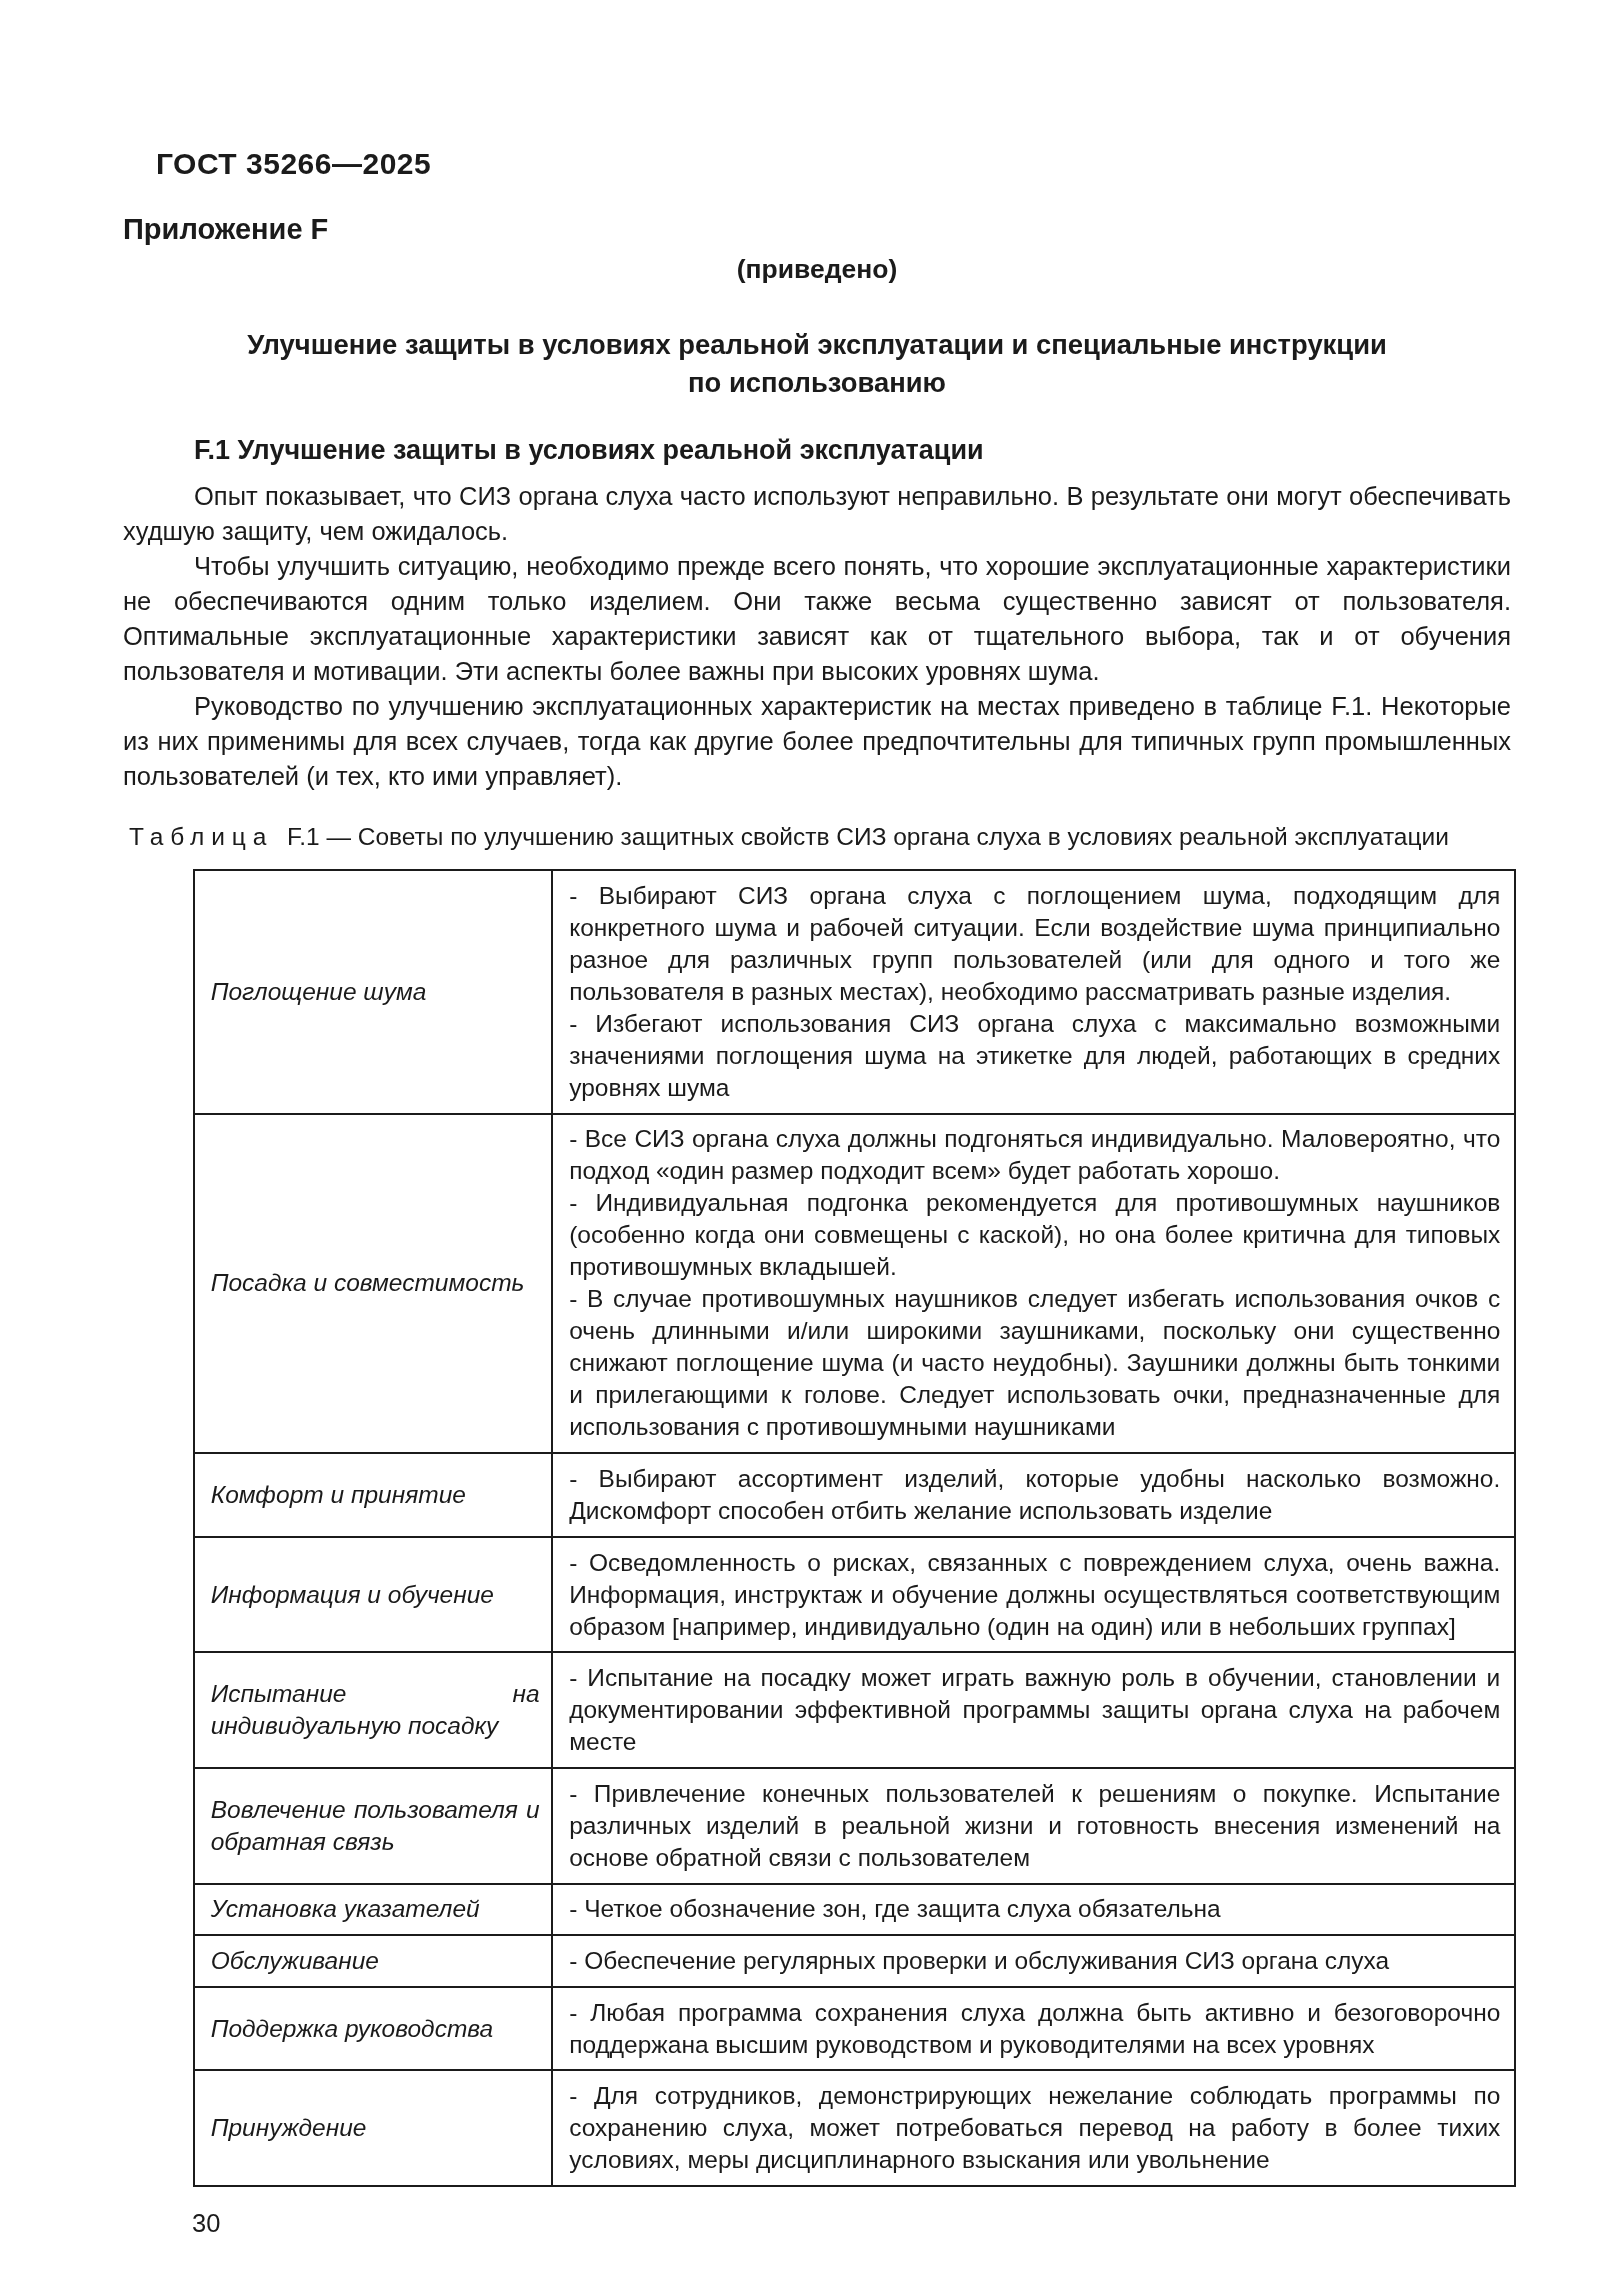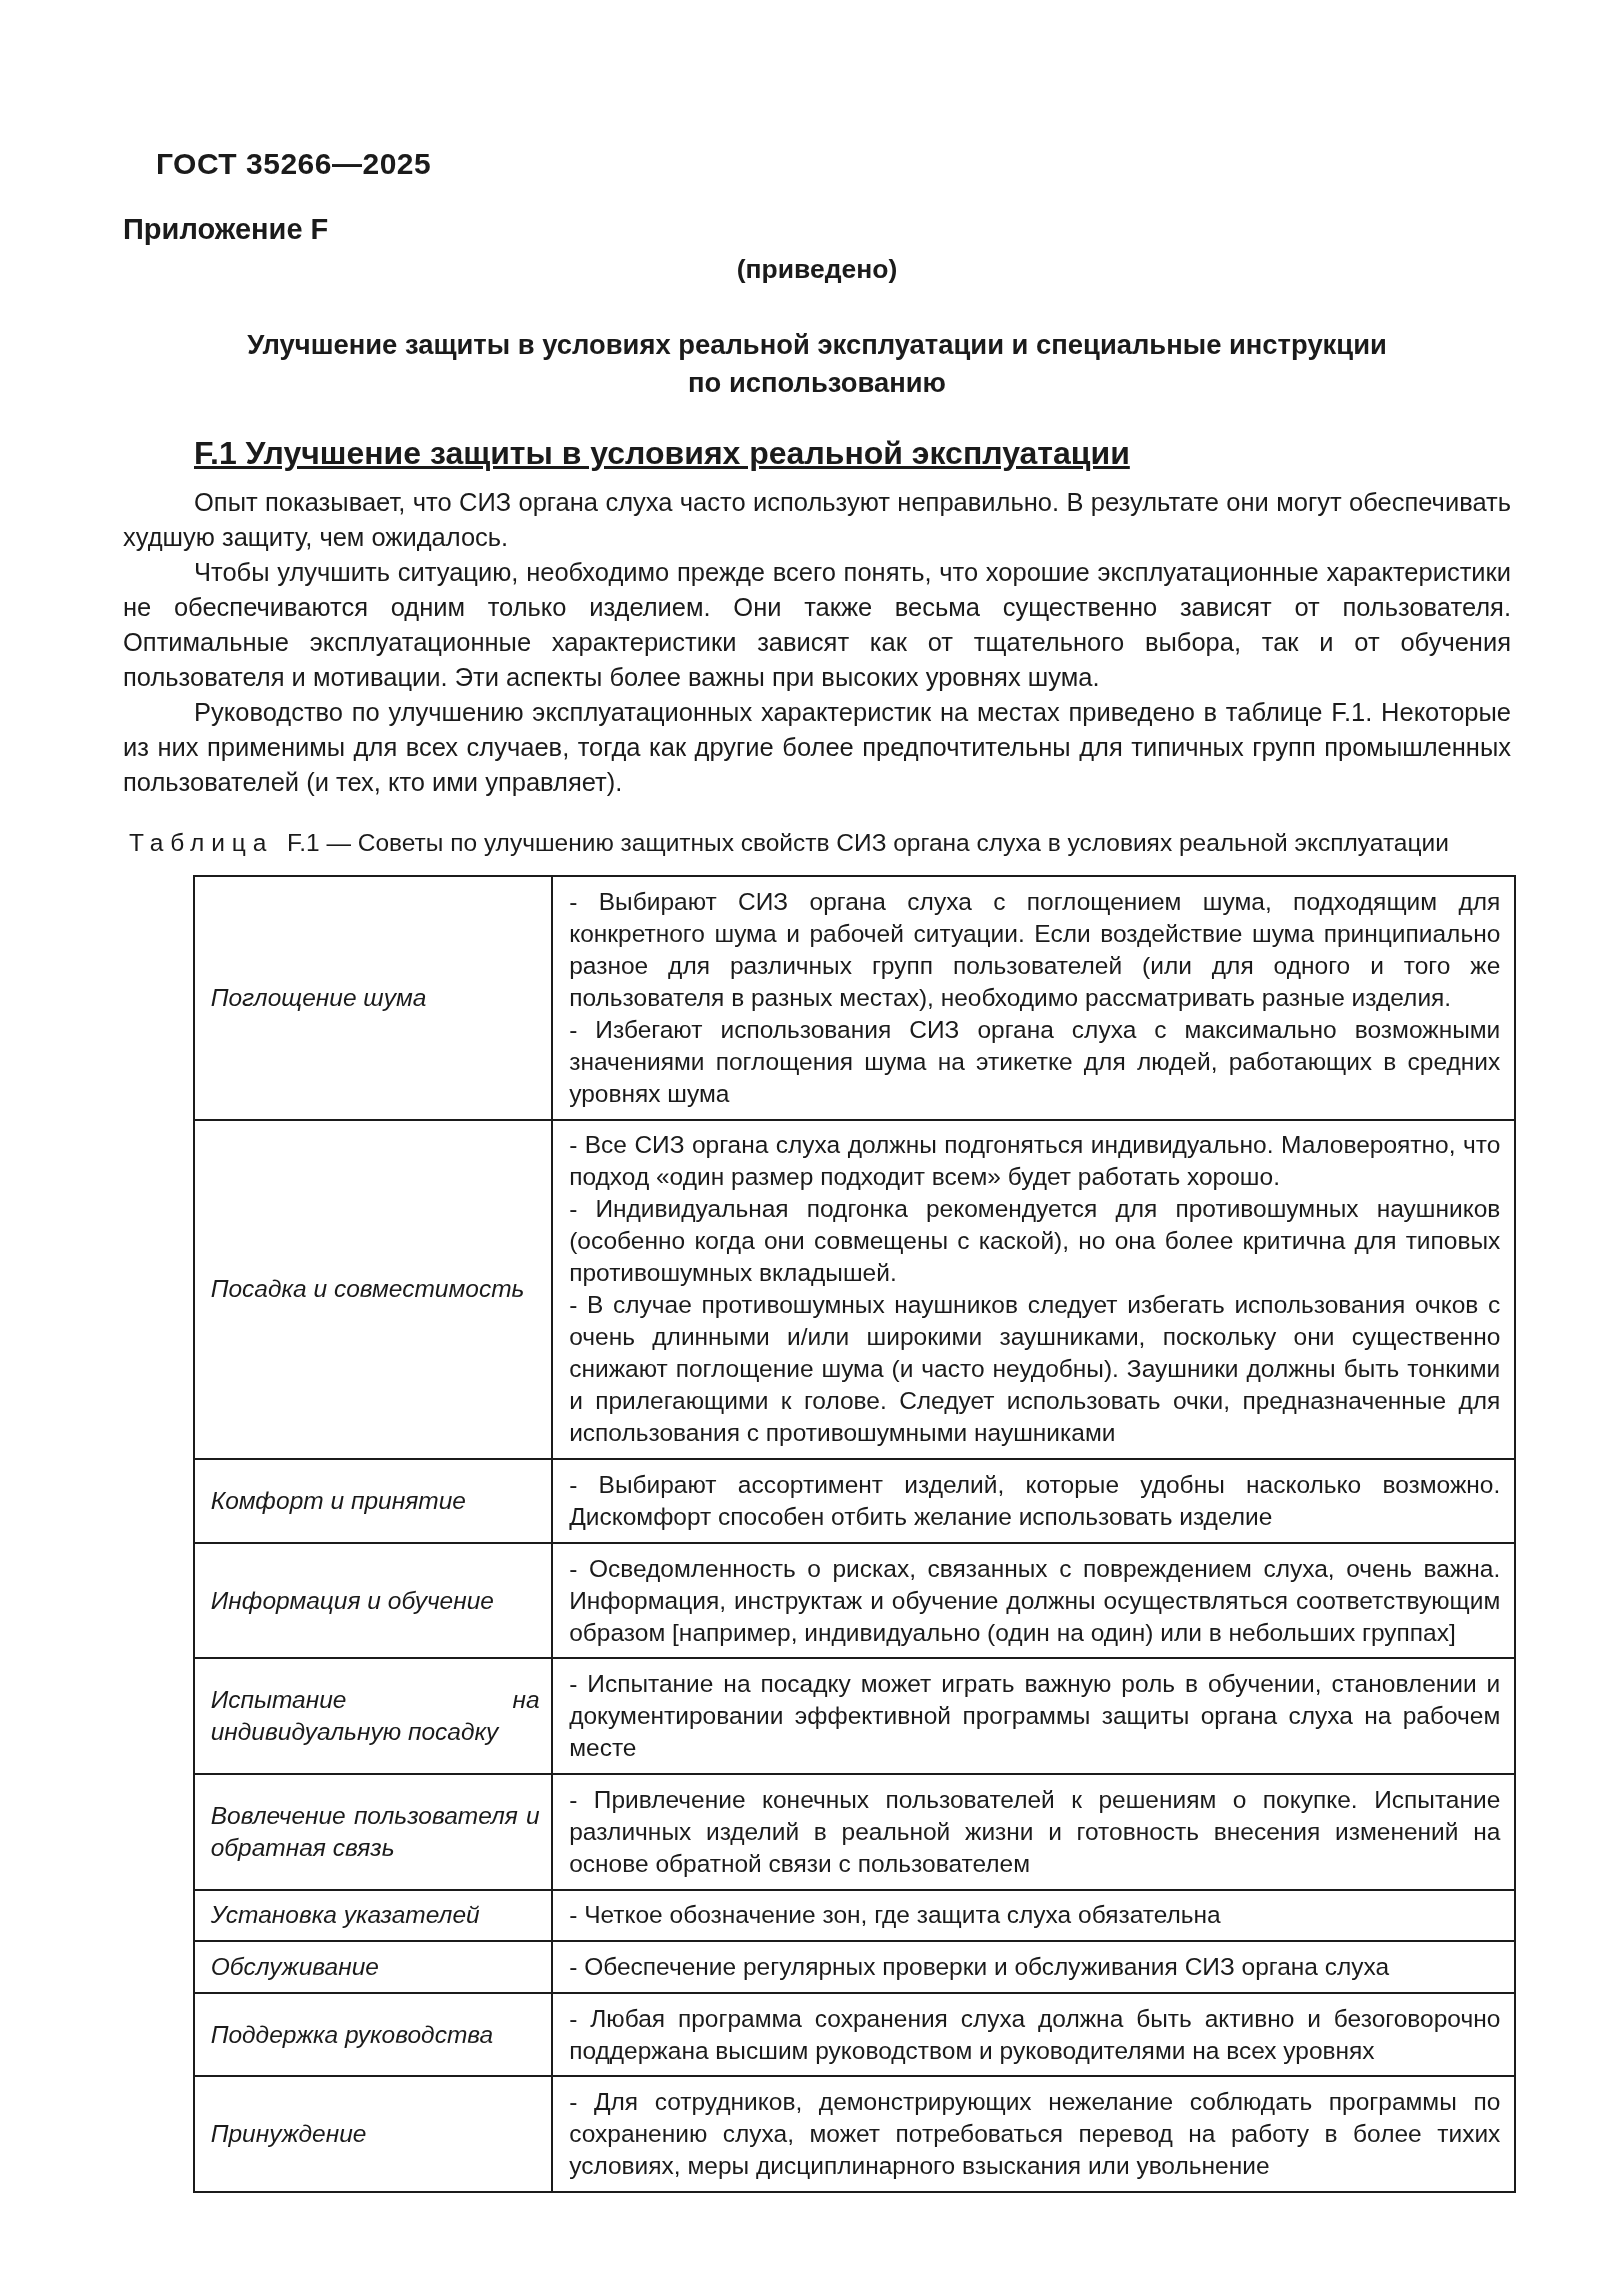--- a/index.html
+++ b/index.html
@@ -33,24 +33,23 @@
   }
   .doc-title{
     text-align:center;
     font-weight:bold;
     font-size:27.4px;
     line-height:38px;
     margin:41px 0 0 0;
   }
   .section-heading{
     font-weight:bold;
-    font-size:32px;
+    font-size:27px;
     margin:33px 0 13.7px 0;
     text-indent:71px;
-    text-decoration:underline;
   }
   .body-par{
     font-size:25.5px;
     line-height:35px;
     text-align:justify;
     text-indent:71px;
     margin:0;
   }
   .table-caption{
     font-size:24.5px;
@@ -192,15 +191,16 @@
         <td class="label-cell">
             <p>Принуждение</p>
           </td>
         <td class="content-cell">
           <p>- Для сотрудников, демонстрирующих нежелание соблюдать программы по сохранению слуха, может потребоваться перевод на работу в более тихих условиях, меры дисциплинарного взыскания или увольнение</p>
         </td>
       </tr>
     </tbody>
   </table>
 
+  <div class="page-number">30</div>
 
 </div>
 
 
 </body></html>

